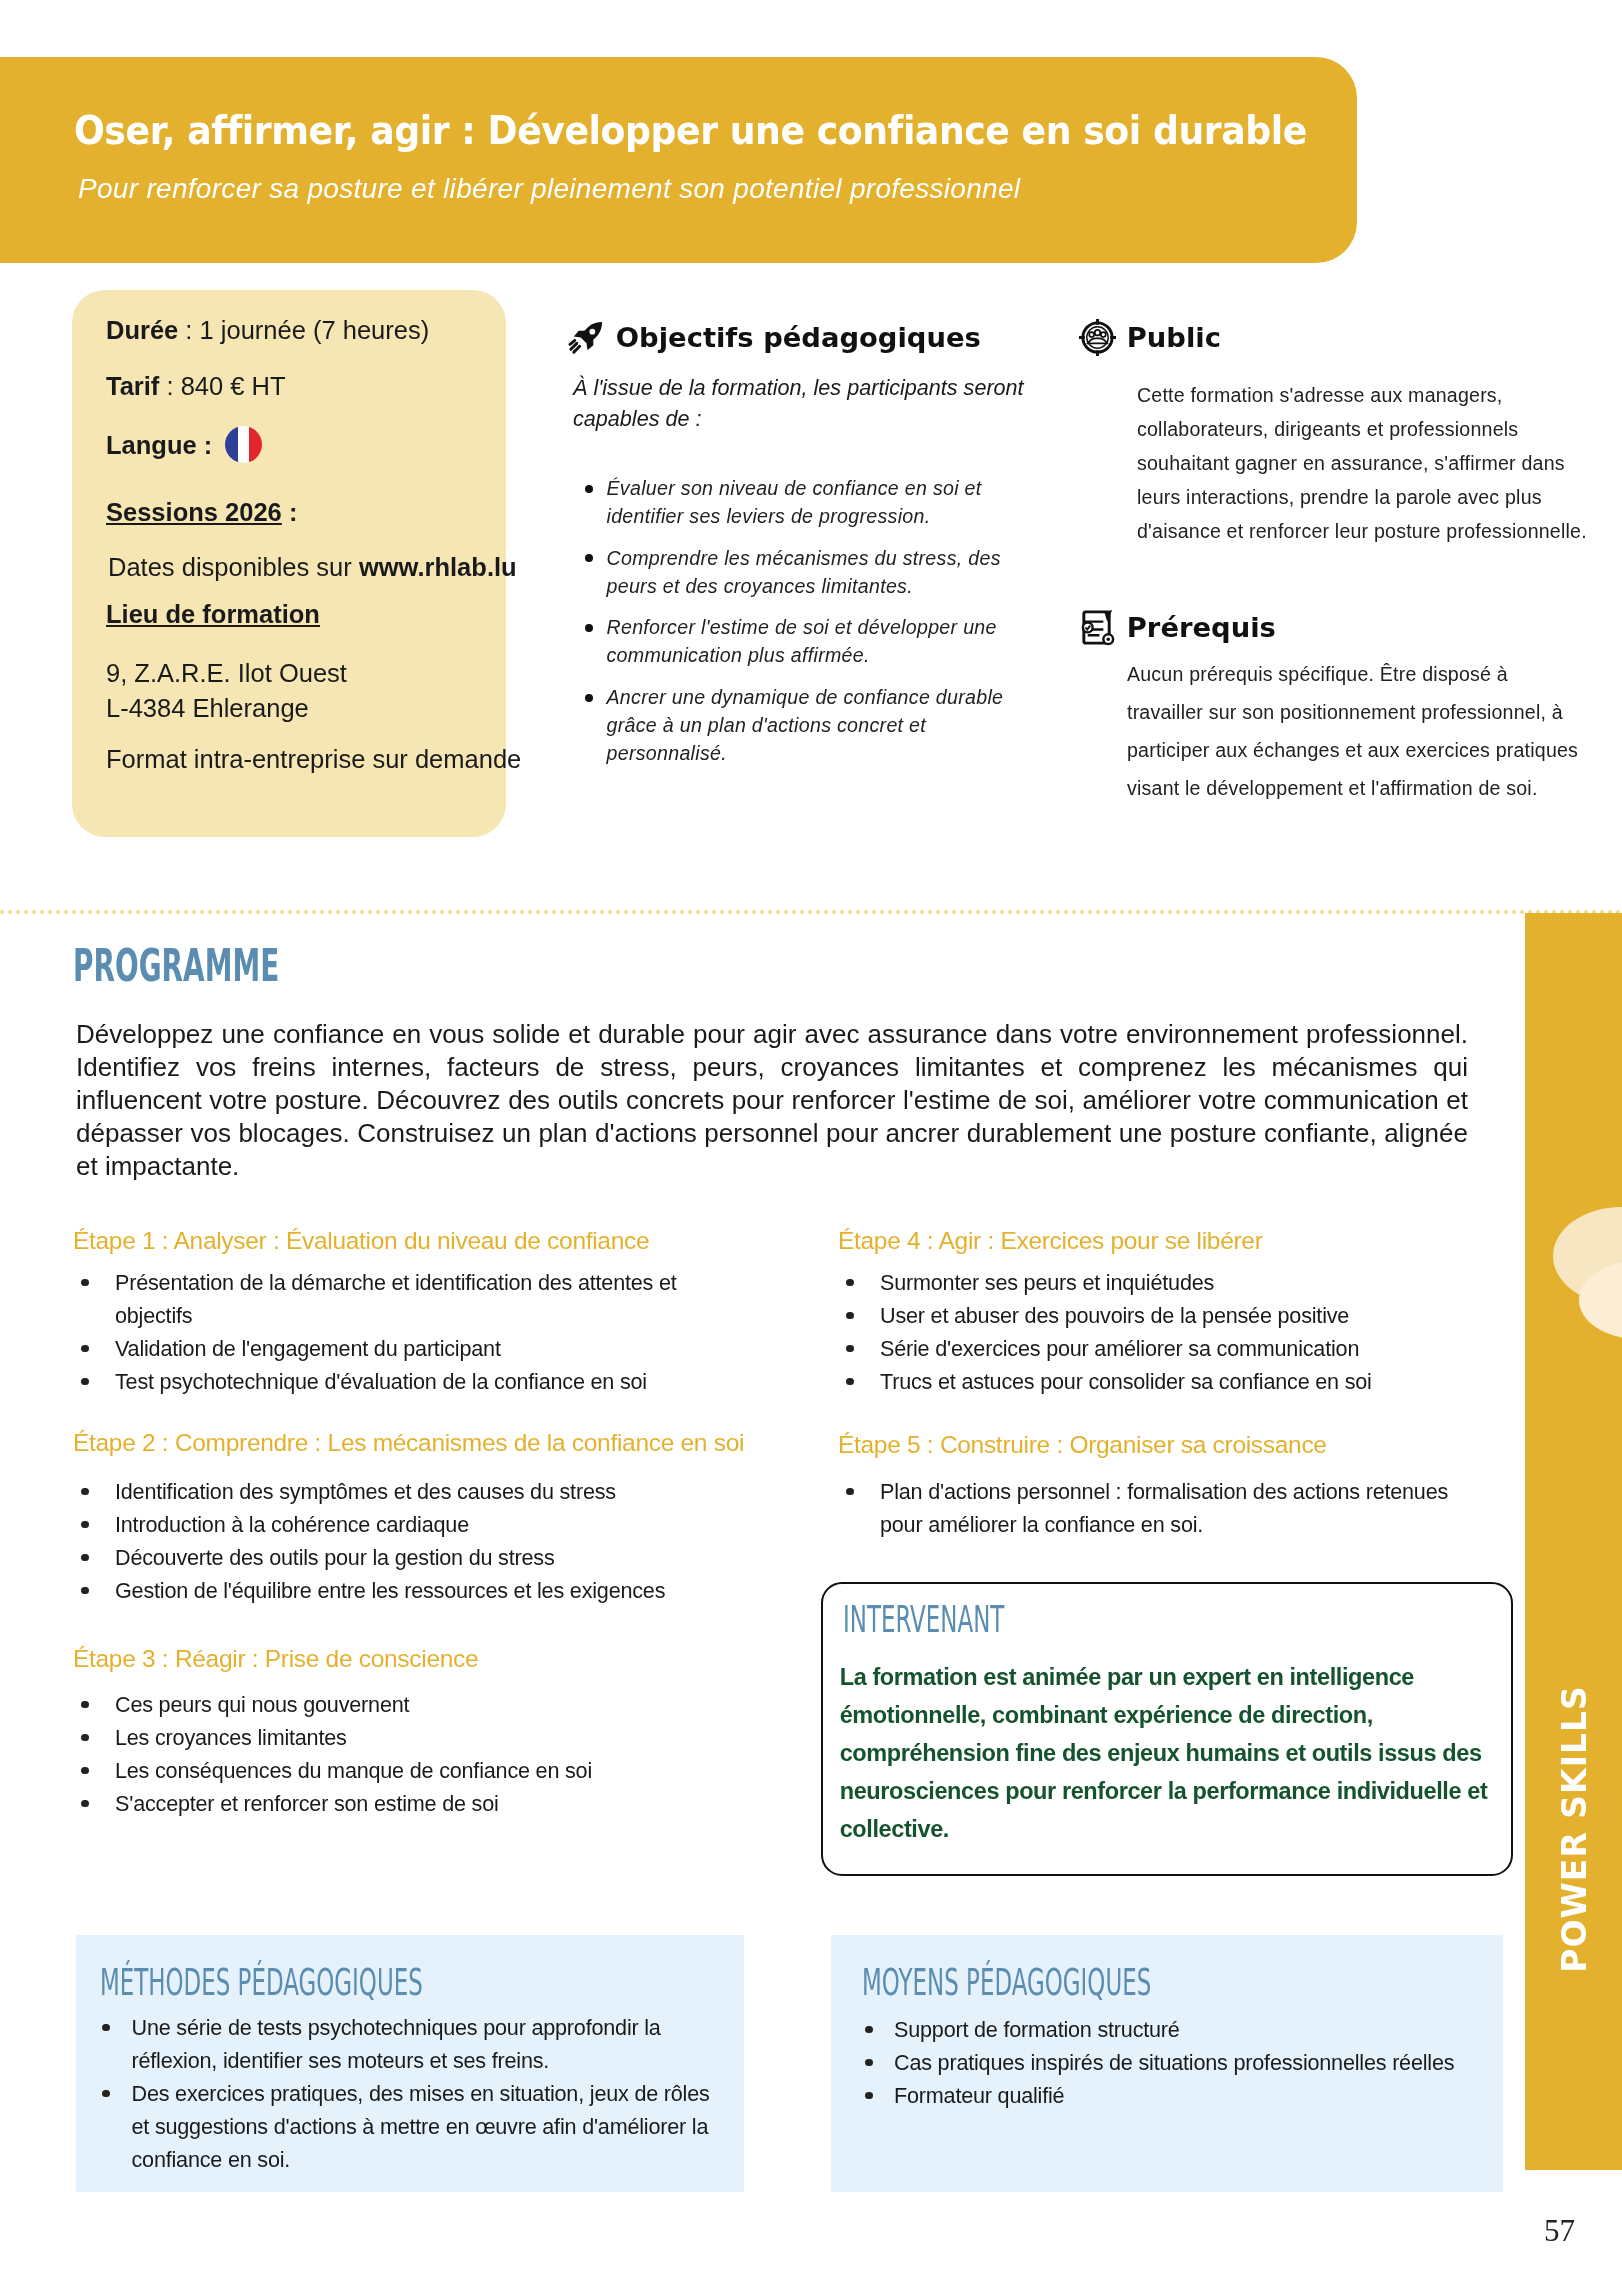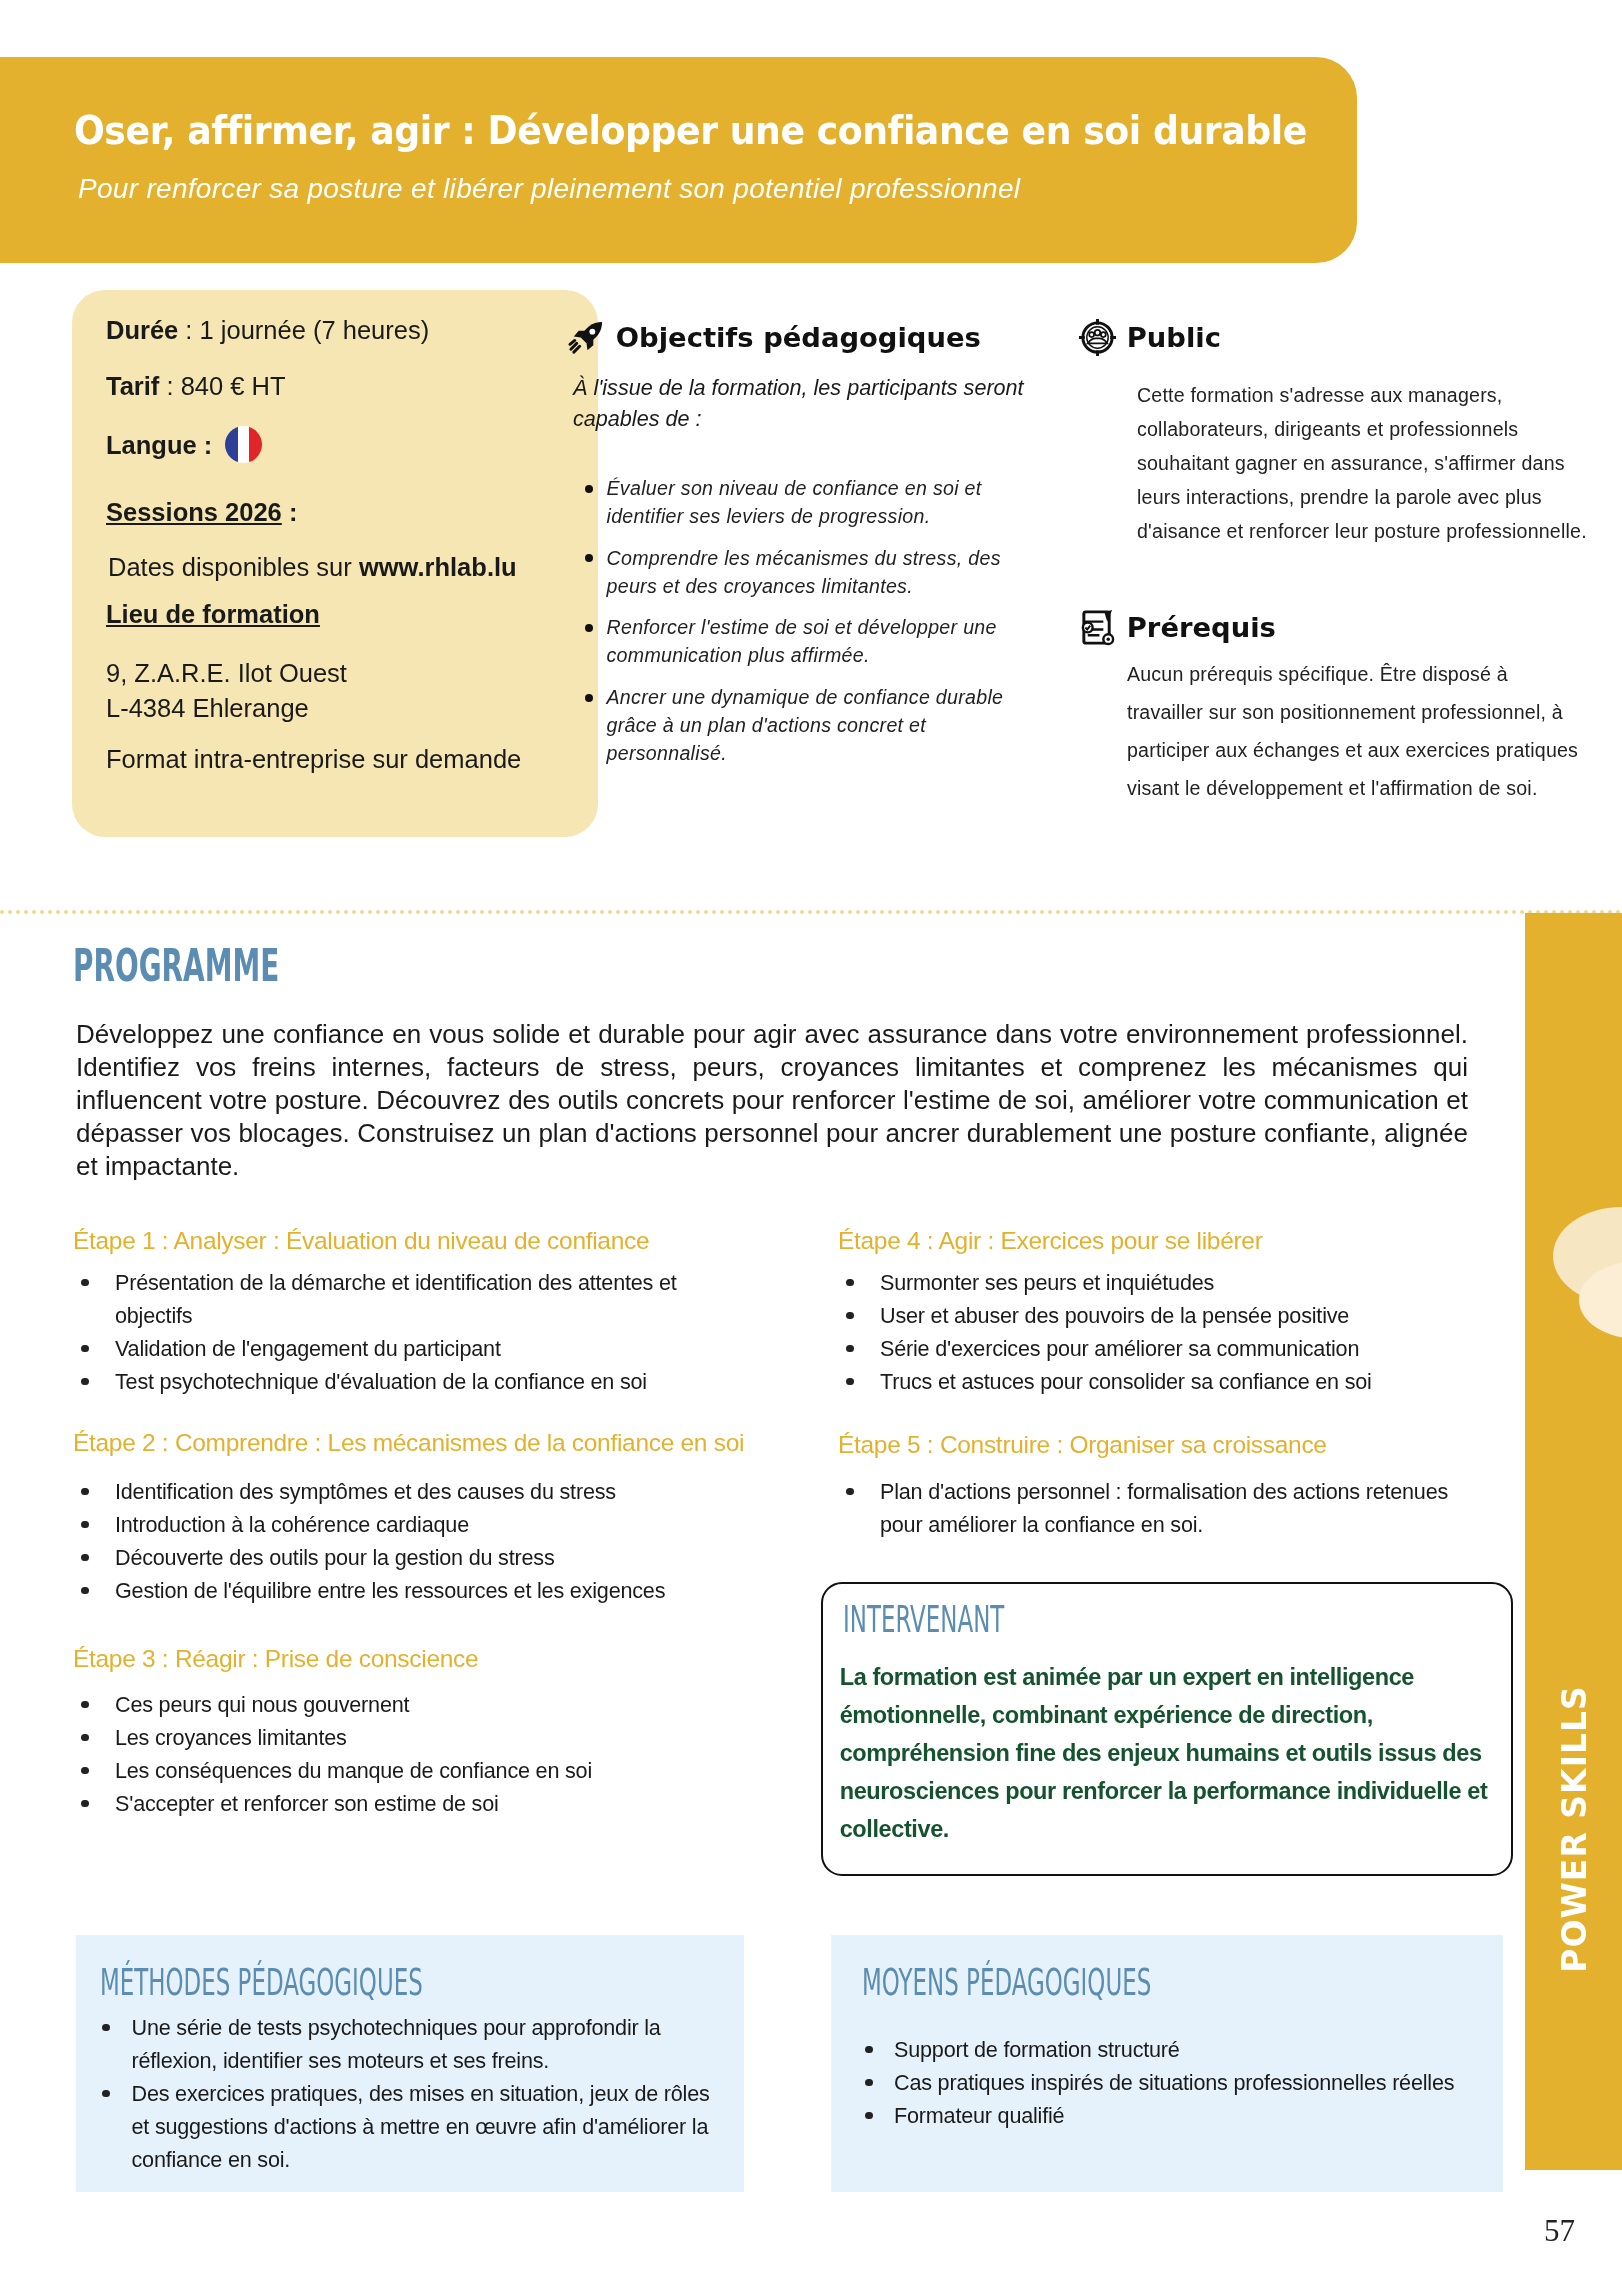--- a/index.html
+++ b/index.html
@@ -15,21 +15,21 @@
     font-family: "DejaVu Sans", sans-serif; font-weight: bold; font-size: 39px; letter-spacing: -0.5px;
     transform: scaleX(0.93); transform-origin: left center; white-space: nowrap;
   }
   .header-subtitle {
     position: absolute; left: 78px; top: 173px; color: #ffffff;
     font-family: "Liberation Sans", sans-serif; font-style: italic; font-size: 28px; letter-spacing: 0.3px;
     white-space: nowrap;
   }
 
   .info-card {
-    position: absolute; left: 72px; top: 290px; width: 526px; height: 547px;
+    position: absolute; left: 72px; top: 290px; width: 434px; height: 547px;
     background: #f6e6b4; border-radius: 33px;
     padding: 25.5px 0 0 34px;
     font-family: "Liberation Sans", sans-serif; font-size: 25.5px; color: #1a1a1a;
   }
   .info-line { position: absolute; left: 34px; white-space: nowrap; }
   .info-line b { font-weight: bold; }
   .u { text-decoration: underline; font-weight: bold; }
   .flag {
     display: inline-block; width: 37px; height: 37px; border-radius: 50%;
     background: linear-gradient(90deg, #2d3f96 0 36%, #ffffff 36% 64%, #e2252b 64% 100%);
@@ -275,21 +275,21 @@
 <div class="method-box" style="left:76px; width:668px;">
   <h3 class="section-title method-title" style="left:23.5px; top:25.5px;">MÉTHODES PÉDAGOGIQUES</h3>
   <ul class="method-list" style="left:23.5px; top:76px; width:627px;">
     <li>Une série de tests psychotechniques pour approfondir la réflexion, identifier ses moteurs et ses freins.</li>
     <li>Des exercices pratiques, des mises en situation, jeux de rôles et suggestions d'actions à mettre en œuvre afin d'améliorer la confiance en soi.</li>
   </ul>
 </div>
 
 <div class="method-box" style="left:831px; width:672px;">
   <h3 class="section-title method-title" style="left:31px; top:25.5px;">MOYENS PÉDAGOGIQUES</h3>
-  <ul class="method-list" style="left:31px; top:78px; width:627px;margin-top:20px;">
+  <ul class="method-list" style="left:31px; top:78px; width:627px;">
     <li>Support de formation structuré</li>
     <li>Cas pratiques inspirés de situations professionnelles réelles</li>
     <li>Formateur qualifié</li>
   </ul>
 </div>
 
 <div class="page-number">57</div>
 
 
 </body></html>

